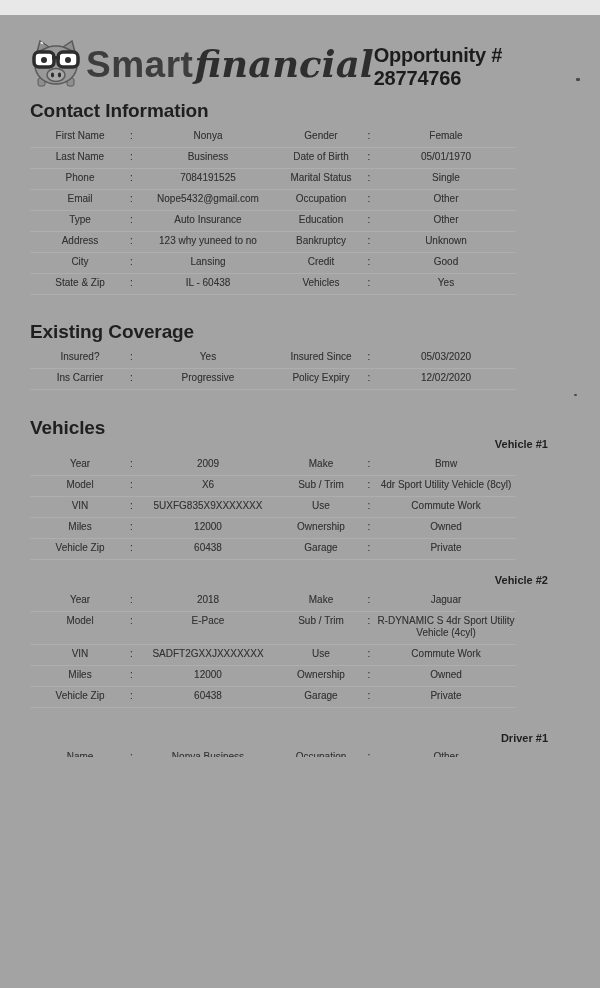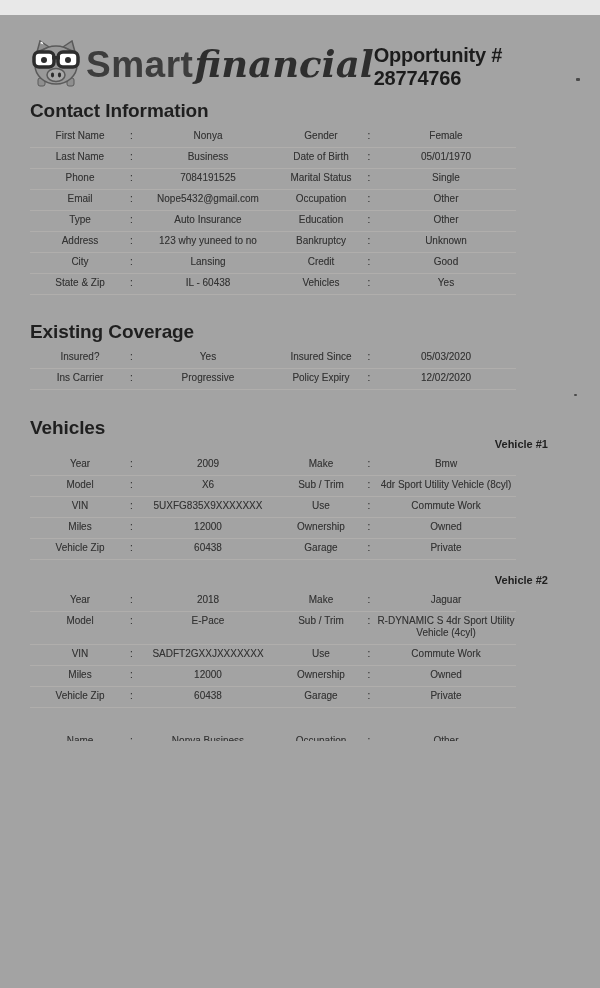--- a/index.html
+++ b/index.html
@@ -297,20 +297,21 @@
           </div>
           <div class="cell r">
             <span class="flabel">Garage</span>
             <span class="fcolon">:</span>
             <span class="fvalue">Private</span>
           </div>
         </div>
     </section>
 
     <section class="sec-drivers">
+      <div class="vtag">Driver #1</div>
       <div class="cliprow">
         <div class="pairgrid">
             <div class="cell l">
               <span class="flabel">Name</span>
               <span class="fcolon">:</span>
               <span class="fvalue">Nonya  Business</span>
             </div>
             <div class="cell r">
               <span class="flabel">Occupation</span>
               <span class="fcolon">:</span>

